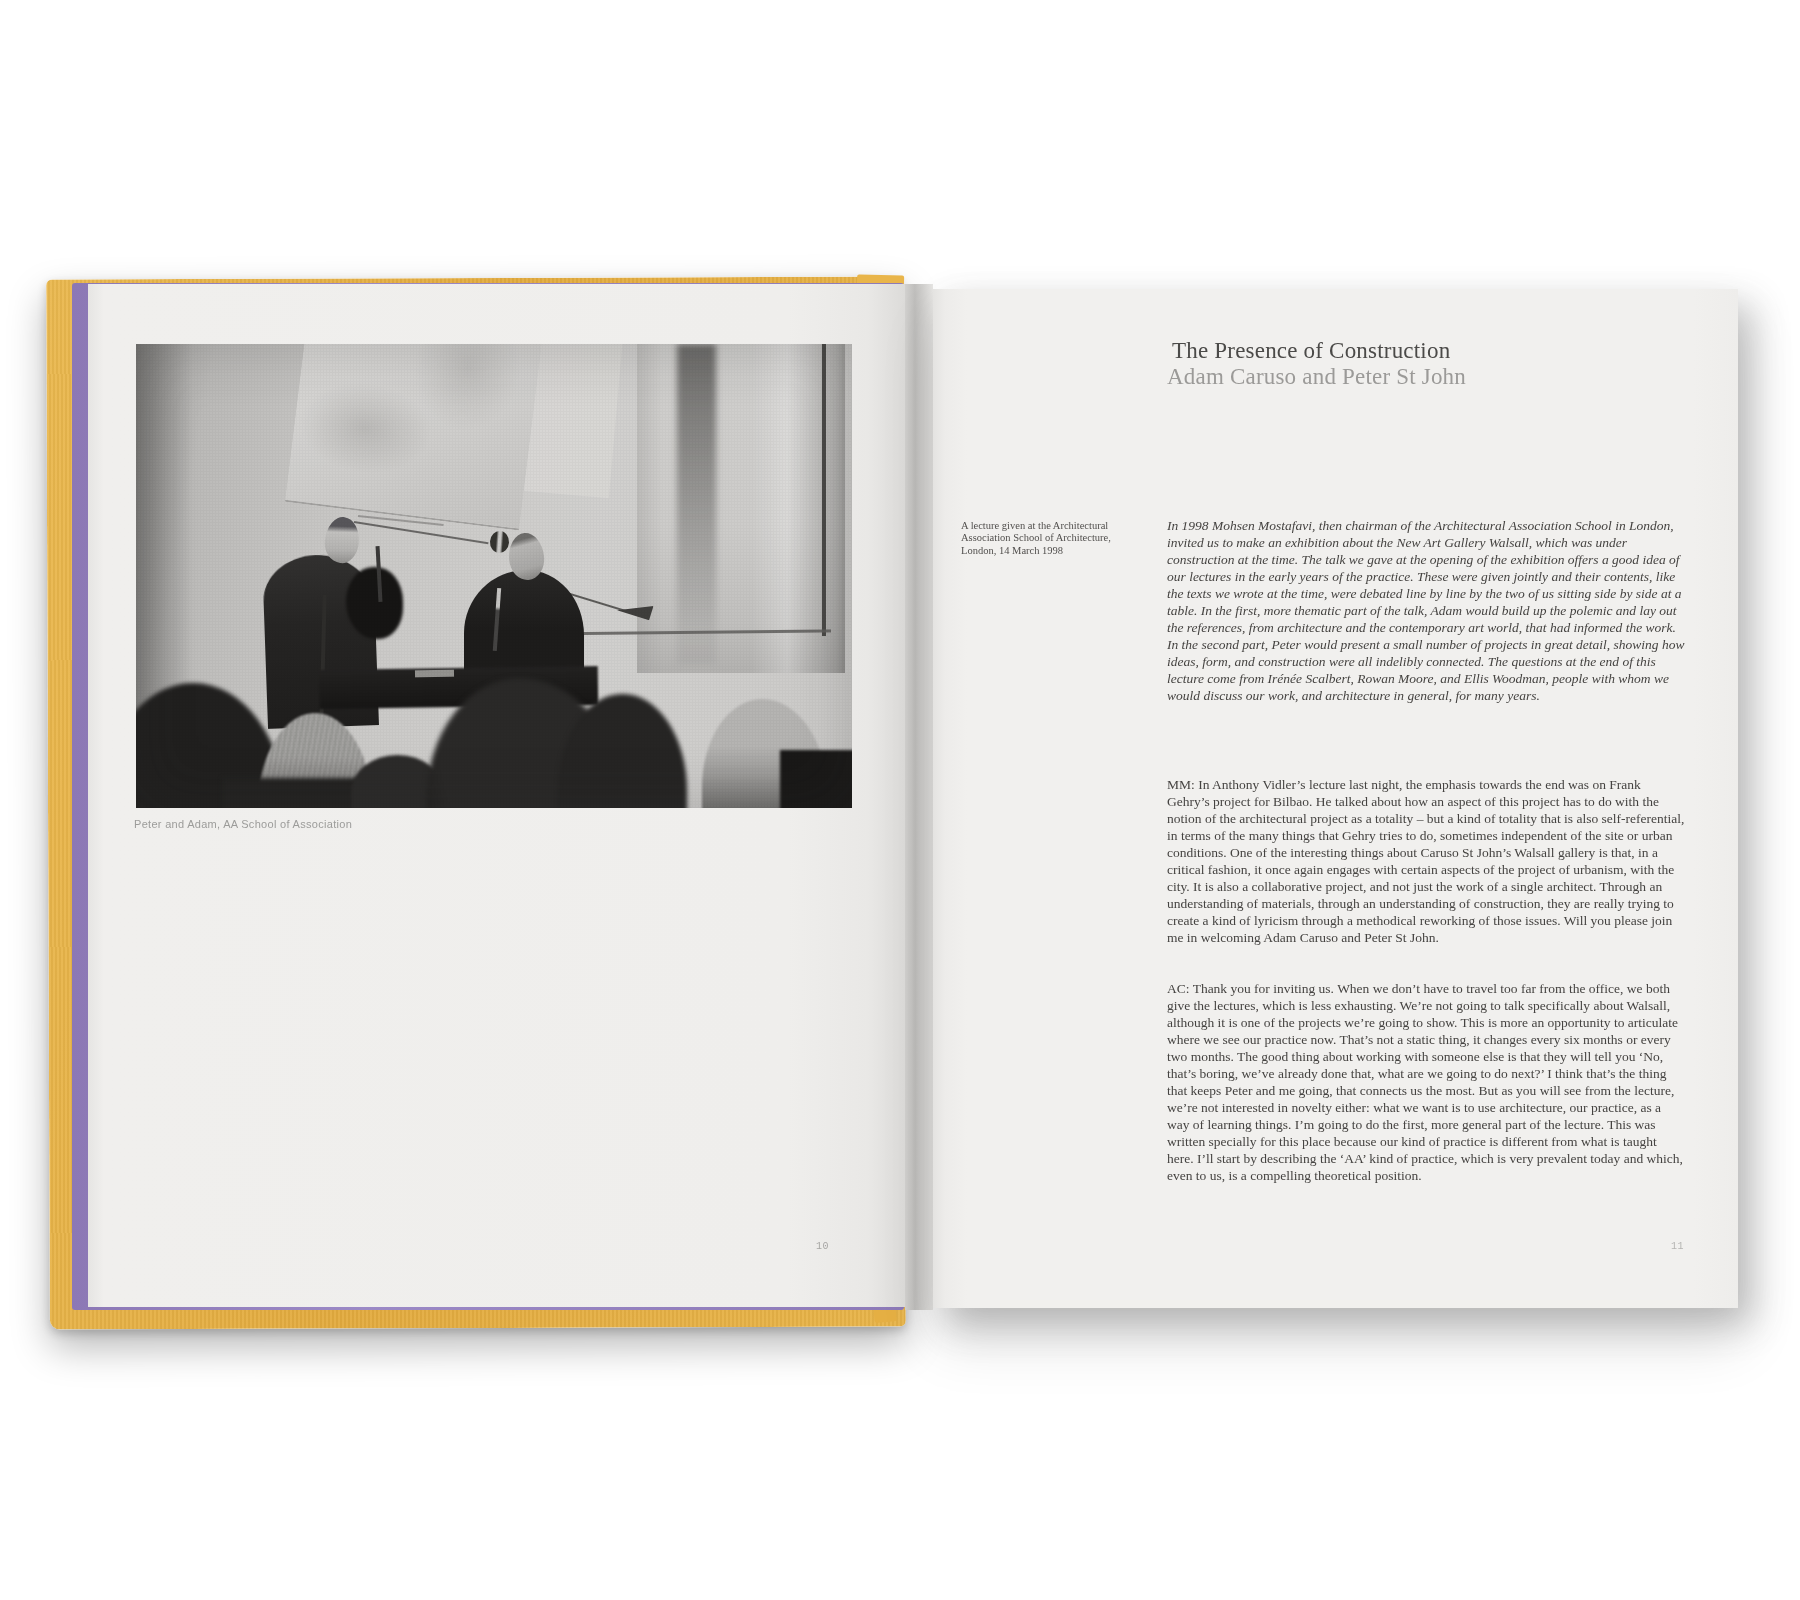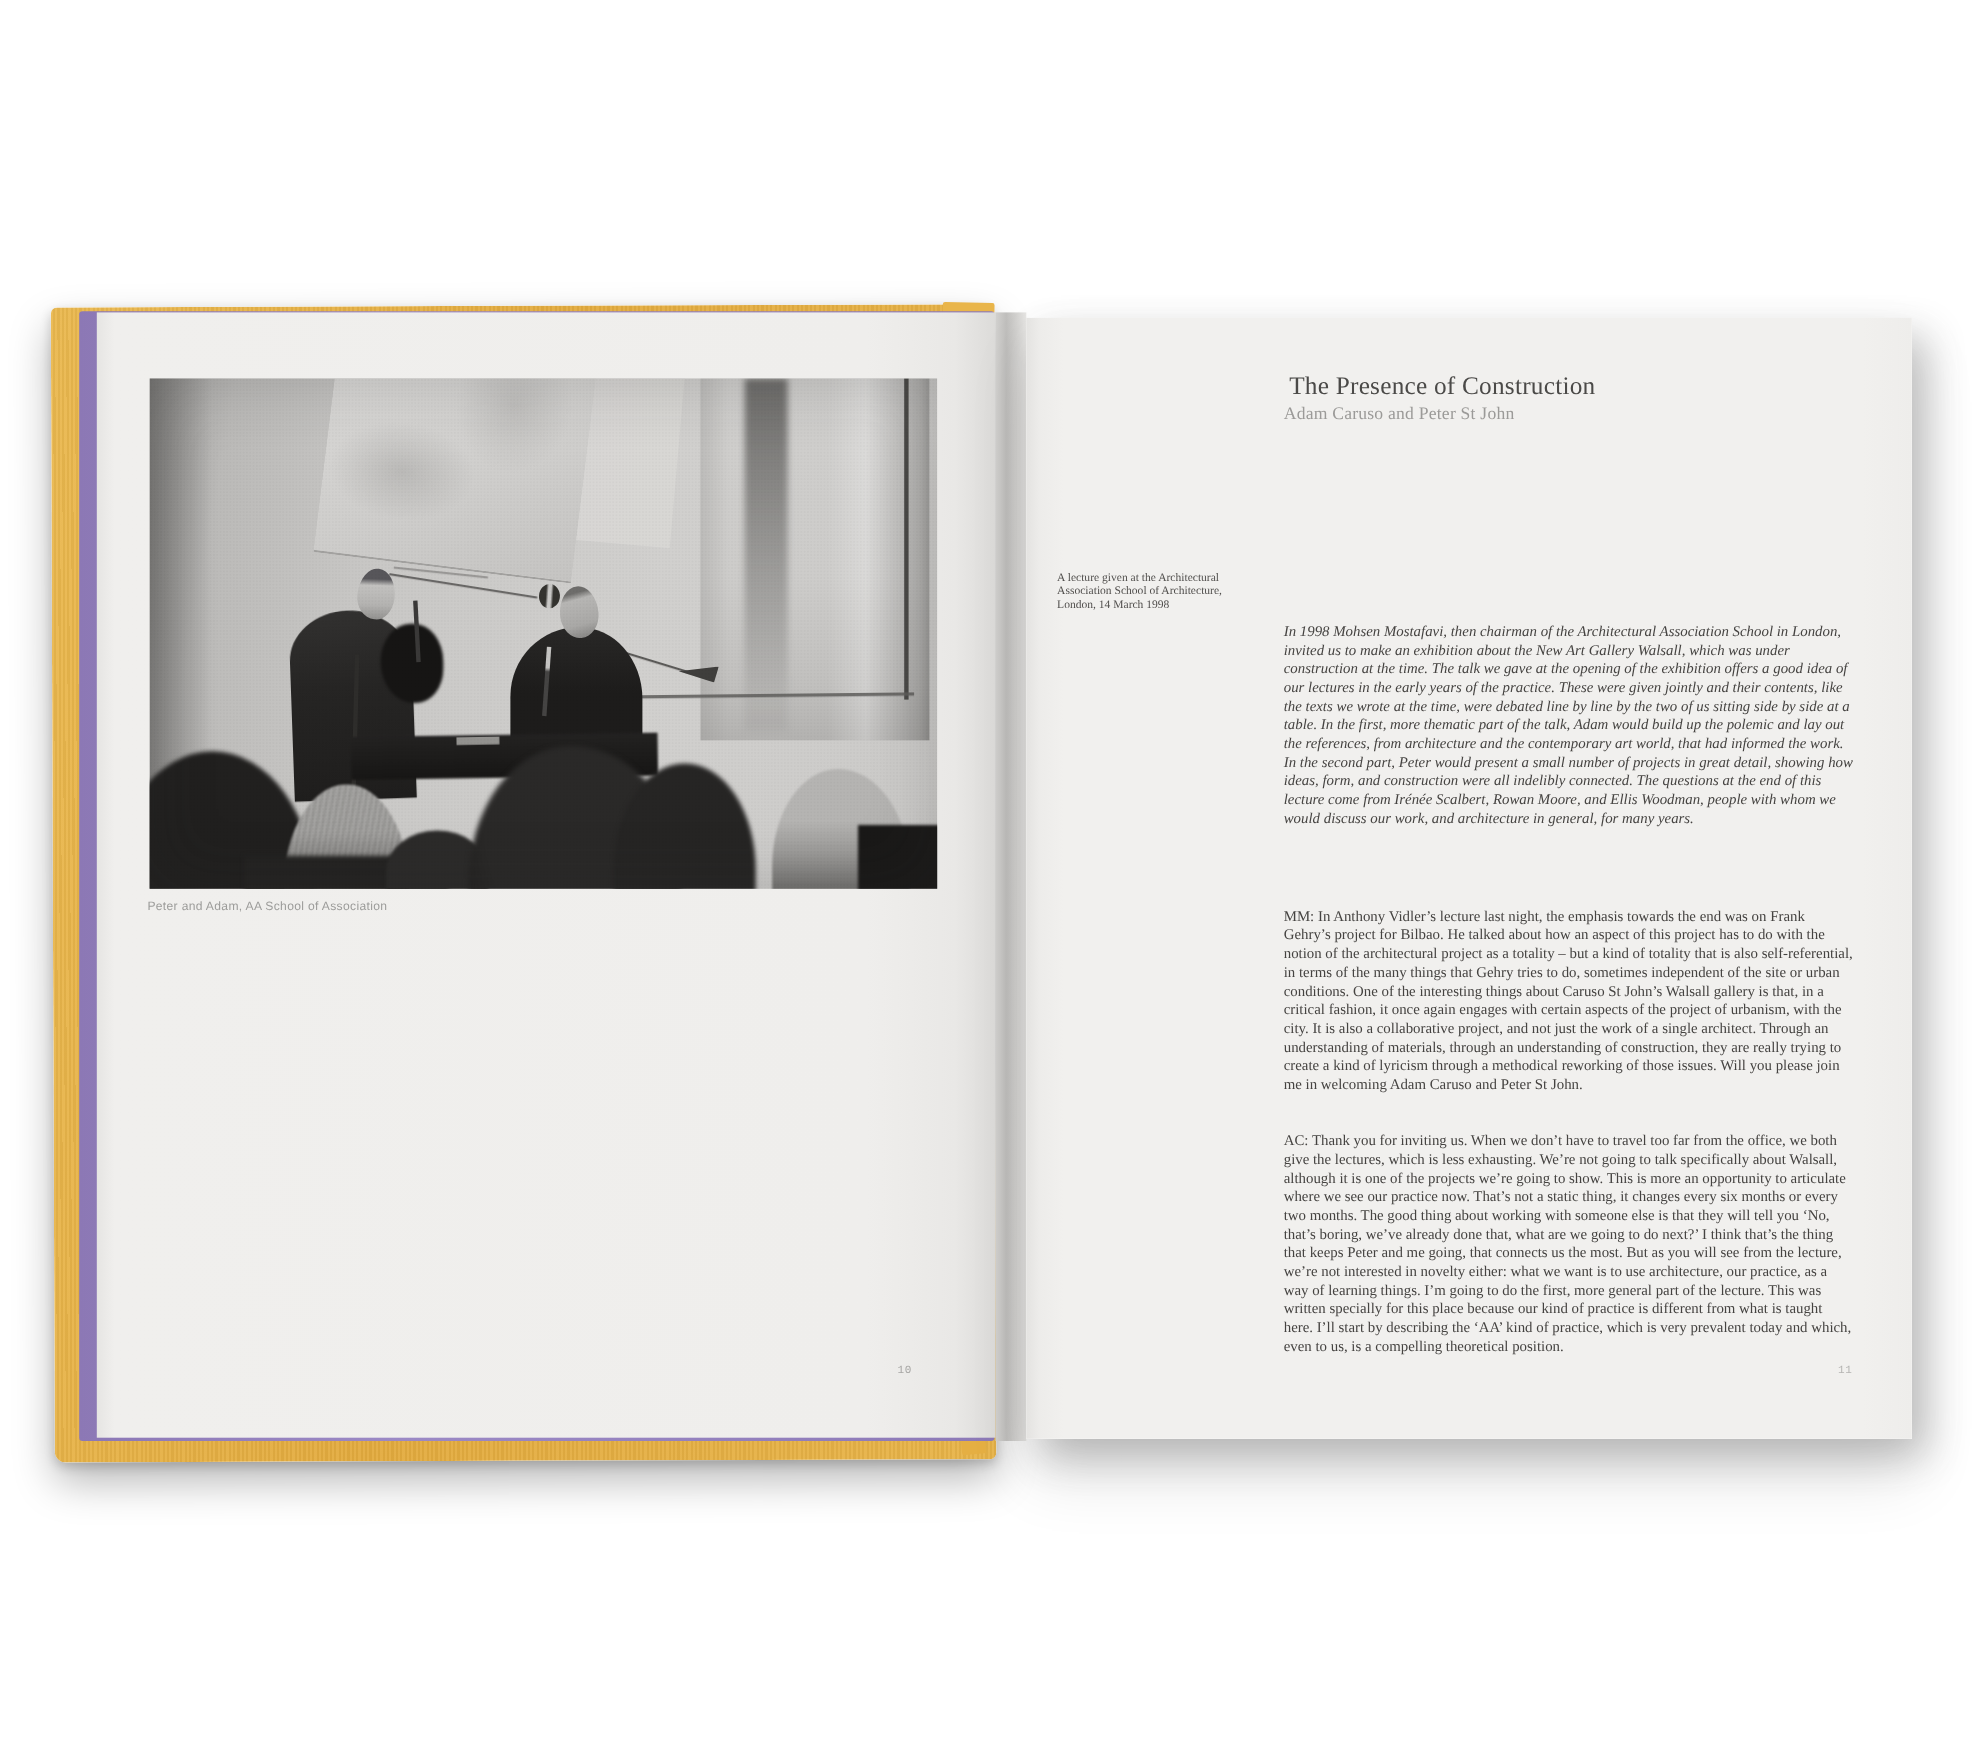--- a/index.html
+++ b/index.html
@@ -46,29 +46,29 @@
     box-shadow:14px 16px 34px rgba(70,70,70,.30), 4px 34px 55px rgba(0,0,0,.12);
   }
 
   
   .rp-title{
     position:absolute;left:239px;top:49px;
     font-size:23px;line-height:26px;letter-spacing:.2px;color:#4b4a48;
   }
   .rp-subtitle{
     position:absolute;left:234px;top:75px;
-    font-size:16px;line-height:26px;letter-spacing:.2px;color:#9b9a98;
+    font-size:23px;line-height:26px;letter-spacing:.2px;color:#9b9a98;
   }
   .rp-note{
     position:absolute;left:28px;top:231px;width:180px;
     font-size:10.5px;line-height:12.4px;color:#514f4d;
   }
   .rp-body{
     position:absolute;left:234px;width:518px;
-    font-size:13.5px;line-height:17px;color:#454341;text-align:left;margin-top:48px;
+    font-size:13.5px;line-height:17px;color:#454341;text-align:left;
   }
   .rp-intro{top:228px;font-style:italic;}
   .rp-mm{top:487px;}
   .rp-ac{top:691px;}
   .page-num{
     position:absolute;font-family:Liberation Mono, monospace;
     font-size:10px;letter-spacing:.5px;
   }
   .pn-left{left:728px;top:957px;color:#a7a6a4;}
   .pn-right{left:738px;top:952px;color:#b5b4b2;}

